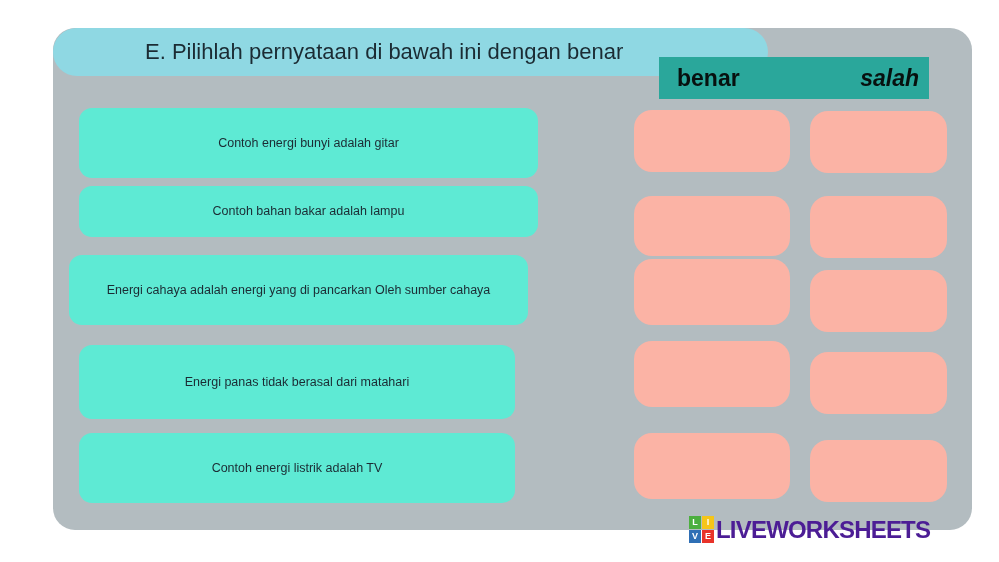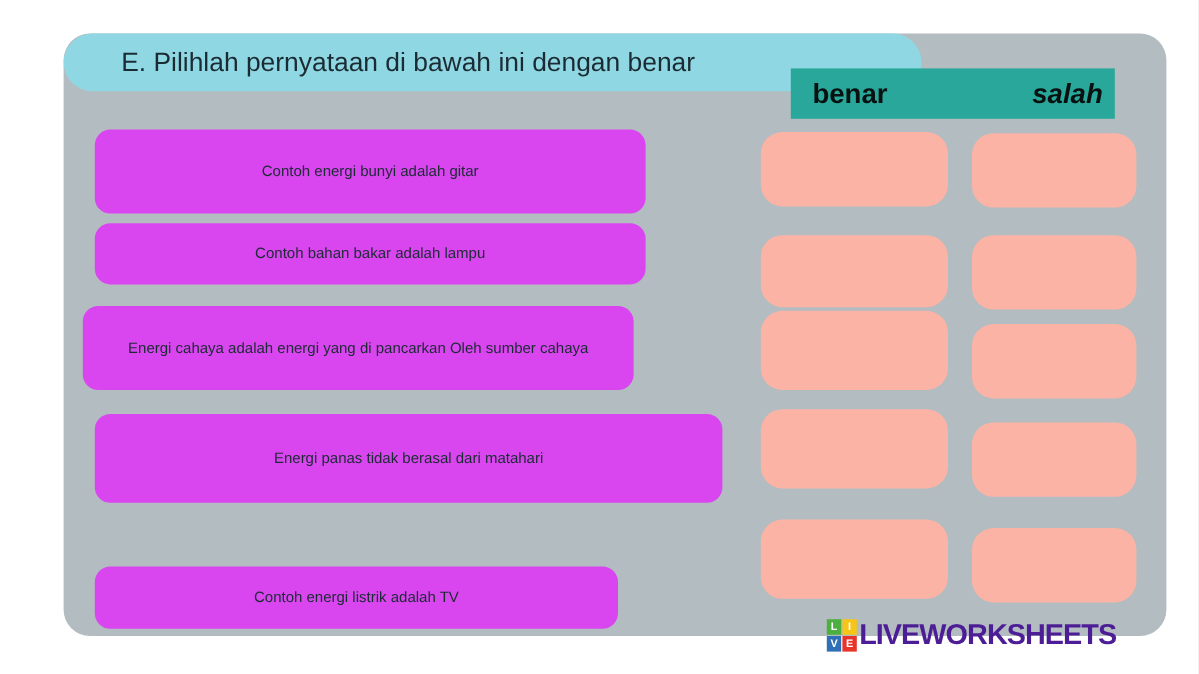--- a/index.html
+++ b/index.html
@@ -35,21 +35,21 @@
     width: 715px;
     height: 48px;
     background: #8fd8e3;
     border-radius: 24px;
     box-sizing: border-box;
     display: flex;
     align-items: center;
     z-index: 3;
   }
   #title-text {
-    padding-left: 48px;
+    padding-left: 92px;
     font-size: 22px;
     line-height: 1;
     color: #1b2b33;
     white-space: nowrap;
     font-weight: 400;
   }
 
   
   #answer-header {
     position: absolute;
@@ -68,42 +68,42 @@
     color: #07110f;
     position: absolute;
     white-space: nowrap;
   }
   #header-benar { left: 18px; }
   #header-salah { right: 10px; font-style: italic; }
 
   
   .statement-pill {
     position: absolute;
-    background: #d946ef;
+    background: #5eead4;
     border-radius: 13px;
     display: flex;
     align-items: center;
     justify-content: center;
     z-index: 2;
   }
   .statement-text {
     font-size: 12.5px;
     color: #1b2b33;
     text-align: center;
     padding: 0 16px;
     line-height: 1.2;
     white-space: nowrap;
   }
 
   
   .statement-pill.r1 { left: 79px; top: 108px; width: 459px; height: 70px; }
   .statement-pill.r2 { left: 79px; top: 186px; width: 459px; height: 51px; }
   .statement-pill.r3 { left: 69px; top: 255px; width: 459px; height: 70px; }
-  .statement-pill.r4 { left: 79px; top: 345px; width: 523px; height: 74px; justify-content: center; }
-  .statement-pill.r5 { left: 79px; top: 433px; width: 436px; height: 52px; margin-top: 39px; }
+  .statement-pill.r4 { left: 79px; top: 345px; width: 436px; height: 74px; justify-content: center; }
+  .statement-pill.r5 { left: 79px; top: 433px; width: 436px; height: 70px; }
 
   
   .answer-box {
     position: absolute;
     background: #fbb3a5;
     border-radius: 18px;
     z-index: 2;
   }
   
   .answer-box.c1 { left: 634px; width: 156px; }

